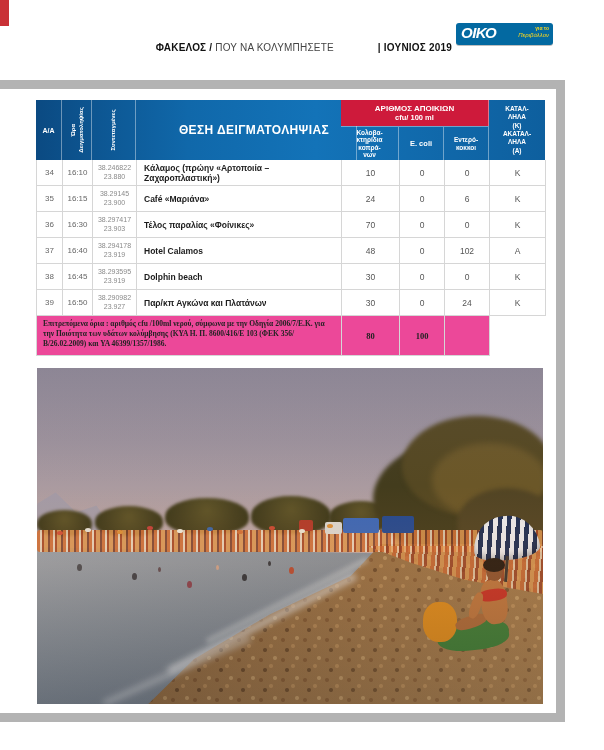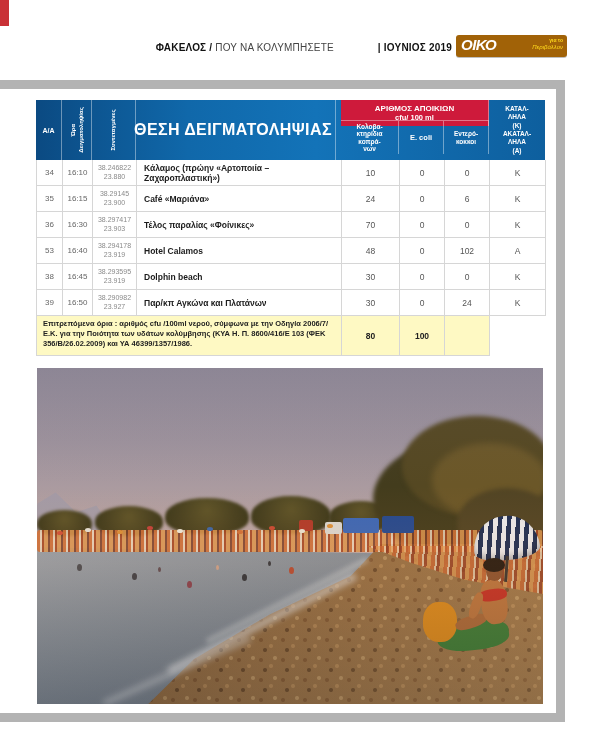--- a/index.html
+++ b/index.html
@@ -9,65 +9,65 @@
     -webkit-font-smoothing:antialiased;
   }
   
   .red-tab{position:absolute;left:0;top:0;width:9px;height:26px;background:#c93136;}
 
   
   .kicker{position:absolute;top:42px;right:152px;font-size:10px;color:#222;letter-spacing:.2px;white-space:nowrap;}
   .kicker .kb{font-weight:700;color:#111;}
   .kicker .kr{color:#444;}
   .kicker .ki{font-weight:700;color:#111;padding-left:41px;}
-  .logo{position:absolute;left:456px;top:35px;width:111px;height:22px;background:#a16207;border-radius:3px;box-shadow:0 1px 0 rgba(0,0,0,.25);}
+  .logo{position:absolute;left:456px;top:23px;width:97px;height:22px;background:#0369a1;border-radius:3px;box-shadow:0 1px 0 rgba(0,0,0,.25);}
   .logo-main{position:absolute;left:5px;top:1px;font-size:15px;font-weight:800;font-style:italic;color:#fff;letter-spacing:-.5px;}
   .logo-sub{position:absolute;right:4px;top:3px;text-align:right;line-height:1.1;}
   .logo-sub .st{display:block;font-size:5px;font-weight:700;color:#ffd91c;}
   .logo-sub .sb{display:block;font-size:6px;font-style:italic;color:#ffd91c;}
   .page-num{position:absolute;left:577px;top:37px;font-size:15px;font-weight:800;color:#101010;margin-left:46px;}
 
   
   .frame{position:absolute;left:0;top:80px;width:565px;height:642px;box-sizing:border-box;
     border-top:9px solid #b3b3b3;border-right:9px solid #b3b3b3;border-bottom:9px solid #b3b3b3;}
 
   
   .tbl{position:absolute;left:36px;top:100px;width:509px;}
   .thead{position:relative;height:60px;color:#fff;
     background:linear-gradient(90deg,#0b4a82 0%,#1068aa 30%,#1373b8 55%,#0e5f9e 100%);}
   .hc{position:absolute;top:0;height:60px;display:flex;align-items:center;justify-content:center;
     box-sizing:border-box;border-right:1px solid rgba(255,255,255,.4);text-align:center;font-weight:700;}
   .hc-aa{left:0;width:26px;font-size:7px;}
   .hc-time{left:26px;width:30px;}
   .hc-coords{left:56px;width:44px;}
-  .hc-site{left:95px;width:205px;font-size:16px;letter-spacing:.4px;}
+  .hc-site{left:116px;width:205px;font-size:12px;letter-spacing:.4px;}
   .hc-suit{left:453px;width:56px;font-size:6.5px;white-space:pre-line;line-height:1.3;border-right:none;}
   .vlabel{position:absolute;left:50%;top:50%;transform:translate(-50%,-50%) rotate(-90deg);
     width:56px;text-align:center;font-size:6px;font-weight:700;line-height:1.25;white-space:pre-line;}
   .hc-red{position:absolute;left:305px;top:0;width:148px;height:26px;background:#ce1a3b;
     display:flex;flex-direction:column;align-items:center;justify-content:center;
     box-sizing:border-box;border-right:1px solid rgba(255,255,255,.4);}
   .hc-red .rt{font-size:8px;font-weight:700;line-height:1.2;}
   .hc-red .ru{font-size:7.5px;font-weight:700;line-height:1.2;}
-  .hsub{position:absolute;top:20px;height:34px;display:flex;align-items:center;justify-content:center;
+  .hsub{position:absolute;top:26px;height:34px;display:flex;align-items:center;justify-content:center;
     box-sizing:border-box;border-right:1px solid rgba(255,255,255,.4);border-top:1px solid rgba(255,255,255,.4);
     font-weight:700;text-align:center;}
   .hs1{left:305px;width:58px;font-size:6.5px;white-space:pre-line;line-height:1.15;}
   .hs2{left:363px;width:45px;font-size:7.5px;}
   .hs3{left:408px;width:45px;font-size:6.5px;white-space:pre-line;line-height:1.15;}
 
   .trow{display:grid;grid-template-columns:26px 30px 44px 205px 58px 45px 45px 56px;height:26px;border-left:1px solid #d6d6d6;}
   .tc{box-sizing:border-box;border-right:1px solid #d6d6d6;border-bottom:1px solid #d6d6d6;
     display:flex;align-items:center;justify-content:center;background:#fff;color:#555;font-size:8.5px;}
   .tc.aa,.tc.time{font-size:8px;color:#666;}
   .tc.coords{font-size:7px;color:#8a8a8a;white-space:pre-line;line-height:1.25;text-align:center;}
   .tc.site{justify-content:flex-start;padding-left:7px;font-weight:700;color:#1c1c1c;text-align:left;font-size:8.5px;}
   .tfoot{display:grid;grid-template-columns:305px 58px 45px 45px 56px;min-height:40px;border-left:1px solid #d6d6d6;}
-  .fc{box-sizing:border-box;border-right:1px solid #d6d6d6;border-bottom:1px solid #d6d6d6;background:#fef9c3;
-    display:flex;align-items:center;justify-content:center;font-size:8.5px;font-weight:700;color:#222;}
+  .fc{box-sizing:border-box;border-right:1px solid #d6d6d6;border-bottom:1px solid #d6d6d6;background:#ec4899;
+    display:flex;align-items:center;justify-content:center;font-size:8.5px;font-weight:700;color:#222;font-family:Liberation Serif, serif;}
   .fc.note{justify-content:flex-start;align-items:flex-start;padding:3px 6px;font-size:7.5px;line-height:1.3;text-align:left;}
 
   
   .photo{position:absolute;left:37px;top:368px;width:506px;height:336px;overflow:hidden;background:#a99aa0;}
   .photo *{position:absolute;}
   .sky{left:0;top:0;width:506px;height:186px;
     background:linear-gradient(180deg,#8e8896 0%,#9d929c 40%,#ab9ba0 65%,#bfa8a5 100%);}
   .mountain{left:-6px;top:120px;width:82px;height:44px;background:#a09aa8;opacity:.8;filter:blur(1px);
     clip-path:polygon(0 100%,8% 35%,30% 10%,55% 55%,80% 40%,100% 100%);}
   .tree{border-radius:50% 50% 40% 40%;filter:blur(1.5px);
@@ -203,21 +203,21 @@
     <div class="tc time">16:30</div>
     <div class="tc coords">38.297417
 23.903</div>
     <div class="tc site">Τέλος παραλίας «Φοίνικες»</div>
     <div class="tc">70</div>
     <div class="tc">0</div>
     <div class="tc">0</div>
     <div class="tc">Κ</div>
   </div>
   <div class="trow">
-    <div class="tc aa">53</div>
+    <div class="tc aa">37</div>
     <div class="tc time">16:40</div>
     <div class="tc coords">38.294178
 23.919</div>
     <div class="tc site">Hotel Calamos</div>
     <div class="tc">48</div>
     <div class="tc">0</div>
     <div class="tc">102</div>
     <div class="tc">Α</div>
   </div>
   <div class="trow">

